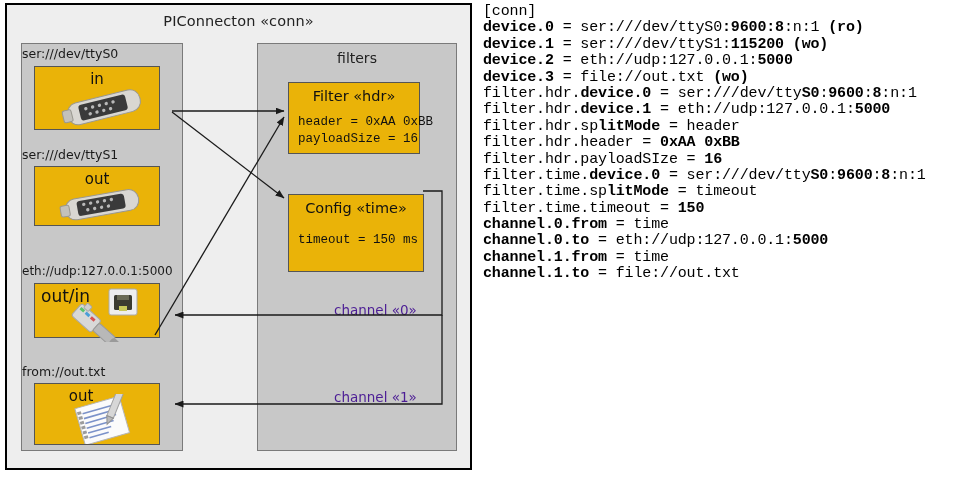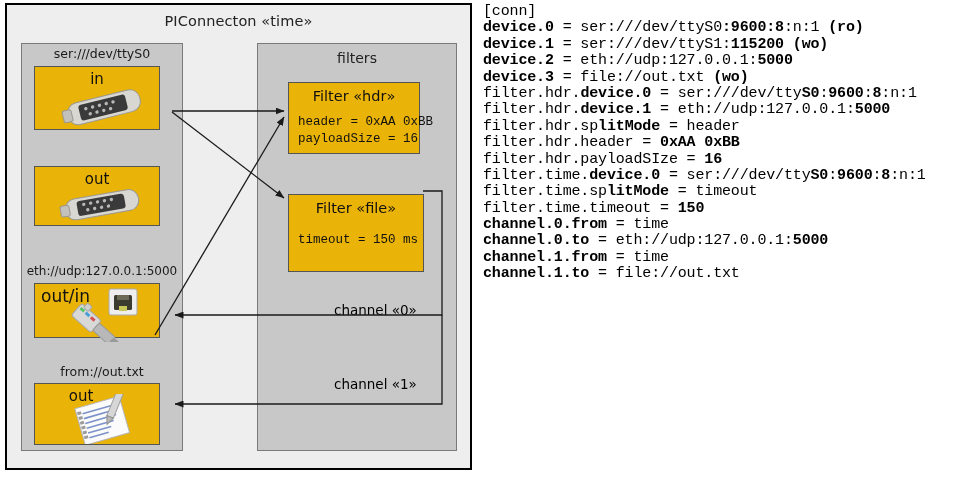--- a/index.html
+++ b/index.html
@@ -16,29 +16,29 @@
   .panel{position:absolute;background:#c8c8c8;border:1.5px solid #7a7a7a;
          box-sizing:border-box;}
   #devices-panel{left:14px;top:38px;width:162px;height:408px;}
   #filters-panel{left:250px;top:38px;width:200px;height:408px;}
   .panel-title{position:absolute;left:0;top:6px;width:100%;text-align:center;
                font-size:14px;color:#222;}
 
   
   .wbox{position:absolute;background:#eab308;border:1.5px solid #555555;
         box-sizing:border-box;}
-  .dev-label{position:absolute;width:100%;text-align:center;font-size:12.5px;color:#1a1a1a;}
+  .dev-label{position:absolute;width:100%;font-size:12.5px;color:#1a1a1a;}
   .dev-name{position:absolute;width:100%;text-align:center;font-size:15px;color:#111;top:3px;}
   .dev-name.left{text-align:left;left:6px;width:auto;top:2px;font-size:17px;}
 
   .filter-title{position:absolute;left:0;top:5px;width:100%;text-align:center;
                 font-size:14.5px;color:#111;}
   .filter-prop{position:absolute;left:9px;font-size:12.5px;color:#111;white-space:nowrap;font-family:Liberation Mono, monospace;}
 
-  .chan-label{position:absolute;font-size:13.5px;color:#000000;white-space:nowrap;}
+  .chan-label{position:absolute;font-size:13.5px;color:#4c1d95;white-space:nowrap;}
 
   
   svg.overlay{position:absolute;left:0;top:0;width:964px;height:484px;
               pointer-events:none;overflow:visible;}
 
   
   #config{position:absolute;left:483px;top:4px;width:478px;}
   #config-heading{font-family:"DejaVu Sans Mono","Liberation Mono",monospace;
                   font-size:13px;font-weight:bold;color:#000;letter-spacing:-0.3px;
                   margin:0 0 14px 0;}
@@ -46,21 +46,21 @@
                 font-size:15px;line-height:16.4px;color:#000;white-space:pre;
                 letter-spacing:-0.15px;}
   #config-lines div{height:16.4px;}
   .k{font-weight:bold;}
 </style>
 </head>
 <body>
 
 <div id="diagram">
 
-  <div id="diagram-title">PIConnecton «time»</div>
+  <div id="diagram-title">PIConnecton «conn»</div>
 
   <div class="panel" id="devices-panel">
 
     <div class="dev-label" style="top:2px;">ser:///dev/ttyS0</div>
     <div class="wbox" style="left:12px;top:22px;width:126px;height:64px;">
       <div class="dev-name">in</div>
       <svg width="92" height="40" style="position:absolute;left:24px;top:20px;" viewBox="0 0 92 40">
         <g transform="rotate(-14 46 20)">
           <rect x="8" y="9" width="74" height="22" rx="10" fill="#d9d7d2" stroke="#9a9890" stroke-width="1"></rect>
           <rect x="20" y="12" width="48" height="16" rx="3" fill="#3a3a3a"></rect>
@@ -73,20 +73,21 @@
             <circle cx="30" cy="23" r="1.7"></circle>
               <circle cx="37" cy="23" r="1.7"></circle>
             <circle cx="44" cy="23" r="1.7"></circle>
               <circle cx="51" cy="23" r="1.7"></circle>
           </g>
           <rect x="3" y="14" width="9" height="12" rx="2" fill="#c3c1bb" stroke="#9a9890"></rect>
         </g>
       </svg>
     </div>
 
+    <div class="dev-label" style="top:103px;">ser:///dev/ttyS1</div>
     <div class="wbox" style="left:12px;top:122px;width:126px;height:60px;">
       <div class="dev-name">out</div>
       <svg width="92" height="38" style="position:absolute;left:22px;top:18px;" viewBox="0 0 92 38">
         <g transform="rotate(-10 46 19)">
           <rect x="8" y="9" width="74" height="21" rx="10" fill="#d9d7d2" stroke="#9a9890" stroke-width="1"></rect>
           <rect x="20" y="12" width="48" height="15" rx="3" fill="#3a3a3a"></rect>
           <g fill="#b9b9b9">
             <circle cx="27" cy="16" r="1.7"></circle>
               <circle cx="34" cy="16" r="1.7"></circle>
             <circle cx="41" cy="16" r="1.7"></circle>
@@ -156,26 +157,26 @@
   <div class="panel" id="filters-panel">
     <div class="panel-title">filters</div>
 
     <div class="wbox" style="left:30px;top:38px;width:132px;height:72px;">
       <div class="filter-title">Filter «hdr»</div>
       <div class="filter-prop" style="top:32px;">header = 0xAA 0xBB</div>
       <div class="filter-prop" style="top:49px;">payloadSize = 16</div>
     </div>
 
     <div class="wbox" style="left:30px;top:150px;width:136px;height:78px;">
-      <div class="filter-title">Filter «file»</div>
+      <div class="filter-title">Config «time»</div>
       <div class="filter-prop" style="top:38px;">timeout = 150 ms</div>
     </div>
 
     <div class="chan-label" style="left:76px;top:258px;">channel «0»</div>
-    <div class="chan-label" style="left:76px;top:332px;">channel «1»</div>
+    <div class="chan-label" style="left:76px;top:345px;">channel «1»</div>
   </div>
 
   <svg class="overlay" style="width:467px;height:467px;" viewBox="0 0 467 467">
     <defs>
       <marker id="ah" markerWidth="9" markerHeight="7" refX="8.5" refY="3.5" orient="auto" markerUnits="userSpaceOnUse">
         <polygon points="0,0 9,3.5 0,7" fill="#1a1a1a"></polygon>
       </marker>
     </defs>
     <g stroke="#1a1a1a" stroke-width="1.3" fill="none" marker-end="url(#ah)">
 

